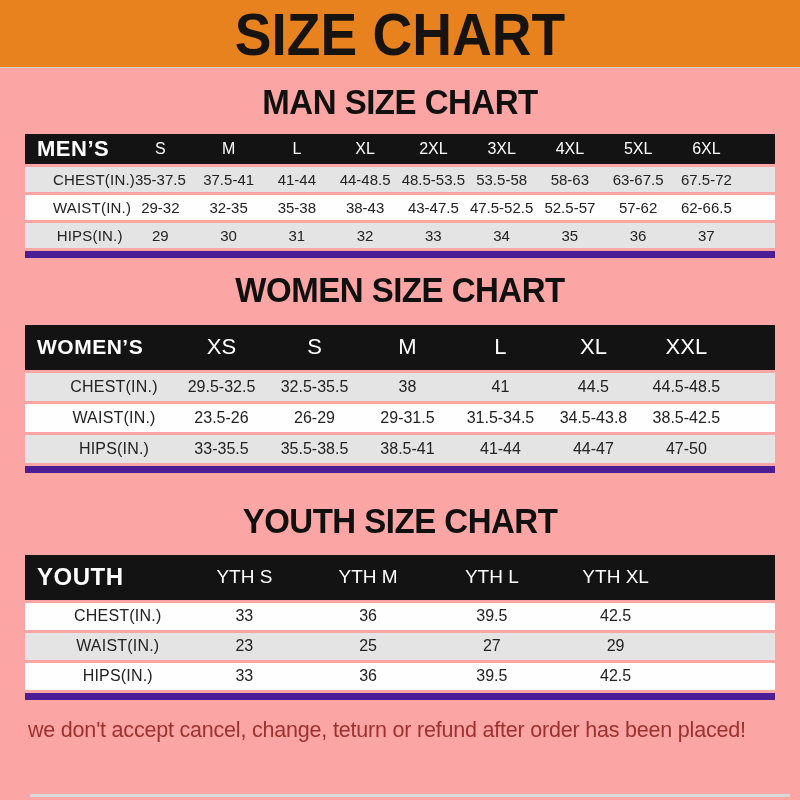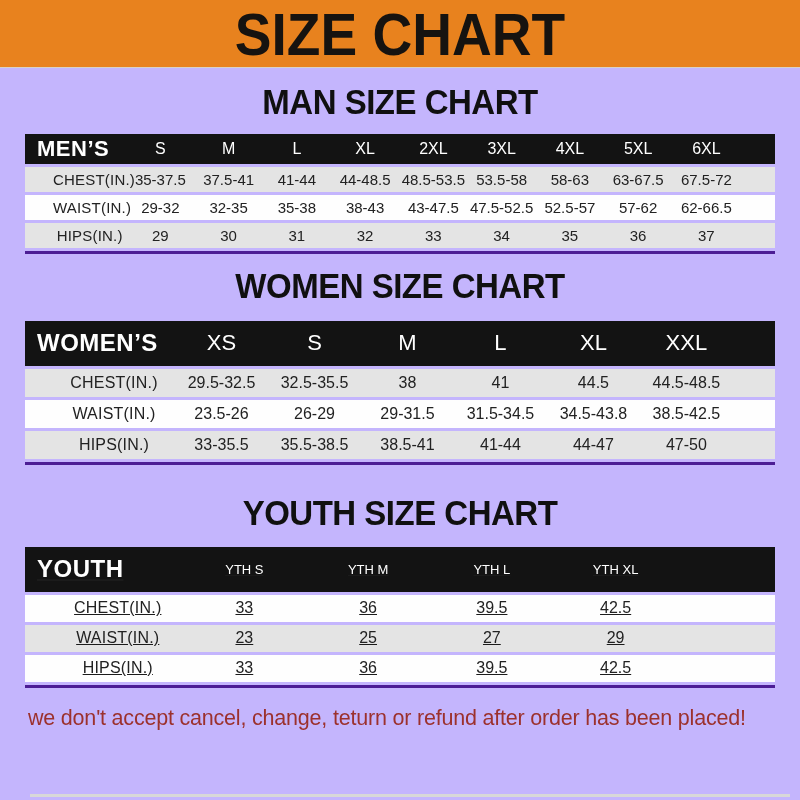--- a/index.html
+++ b/index.html
@@ -4,21 +4,21 @@
 <style>
   * { margin: 0; padding: 0; box-sizing: border-box; }
   html, body { background: #ffffff; }
   body {
     width: 800px; height: 800px;
     font-family: "Liberation Sans", sans-serif;
     color: #1b1b1b;
   }
   .page {
     width: 800px; height: 800px;
-    background: #c4b5fd;
+    background: #fca5a5;
     overflow: hidden;
     position: relative;
   }
 
   
   .banner {
     height: 68px;
     background: #E8821E;
     display: flex; align-items: center; justify-content: center;
     border-bottom: 1px solid #d9d2c6;
@@ -46,45 +46,45 @@
   .sec-women .section-heading { margin-top: 14px; }
   .sec-youth .section-heading { margin-top: 30px; }
 
   
   table.size-table {
     width: 750px;
     margin: 0 auto;
     border-collapse: separate;
     border-spacing: 0 3px;
     table-layout: fixed;
-    border-bottom: 3px solid #4c1d95;
+    border-bottom: 7px solid #4c1d95;
   }
   .sec-men   table.size-table { margin-top: 11px; }
   .sec-women table.size-table { margin-top: 13px; }
-  .sec-youth table.size-table { margin-top: 13px; text-decoration: underline; }
+  .sec-youth table.size-table { margin-top: 13px; }
 
   thead th {
     background: #131313;
     color: #ffffff;
     font-weight: 500;
     text-align: center;
     vertical-align: middle;
     white-space: nowrap;
   }
   th.corner {
     text-align: left;
     padding-left: 12px;
     font-weight: 800;
     letter-spacing: 0.5px;
   }
   .sec-men   thead th { height: 30px; font-size: 16px; }
   .sec-men   th.corner { font-size: 22px; }
   .sec-women thead th { height: 45px; font-size: 22px; }
-  .sec-women th.corner { font-size: 24px; }
-  .sec-youth thead th { height: 45px; font-size: 13px; }
+  .sec-women th.corner { font-size: 21px; }
+  .sec-youth thead th { height: 45px; font-size: 19px; }
   .sec-youth th.corner { font-size: 24px; }
 
   tbody td {
     text-align: center;
     vertical-align: middle;
     color: #222222;
     white-space: nowrap;
   }
   .sec-men   tbody td { height: 25px; font-size: 15px; }
   .sec-women tbody td { height: 28px; font-size: 16px; }

